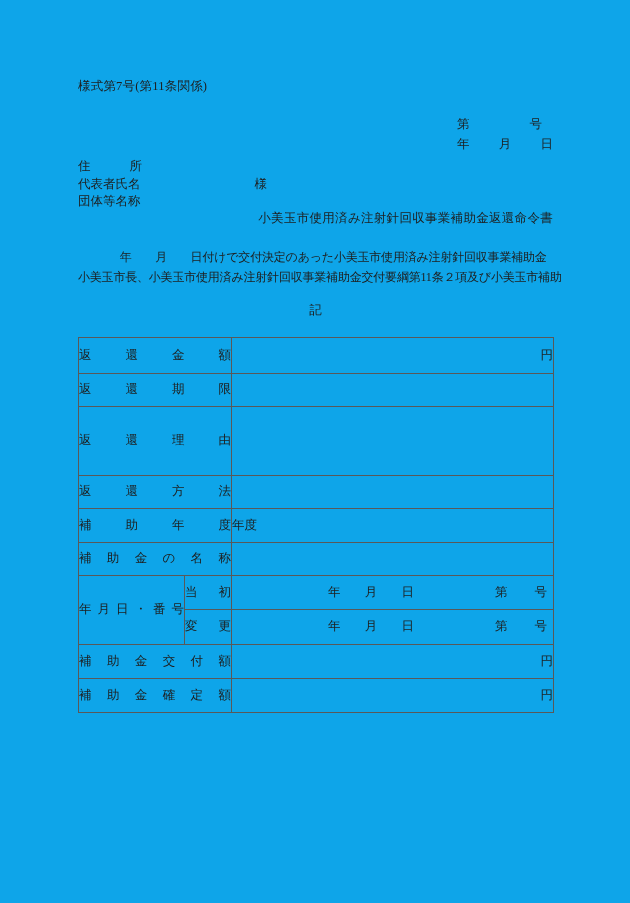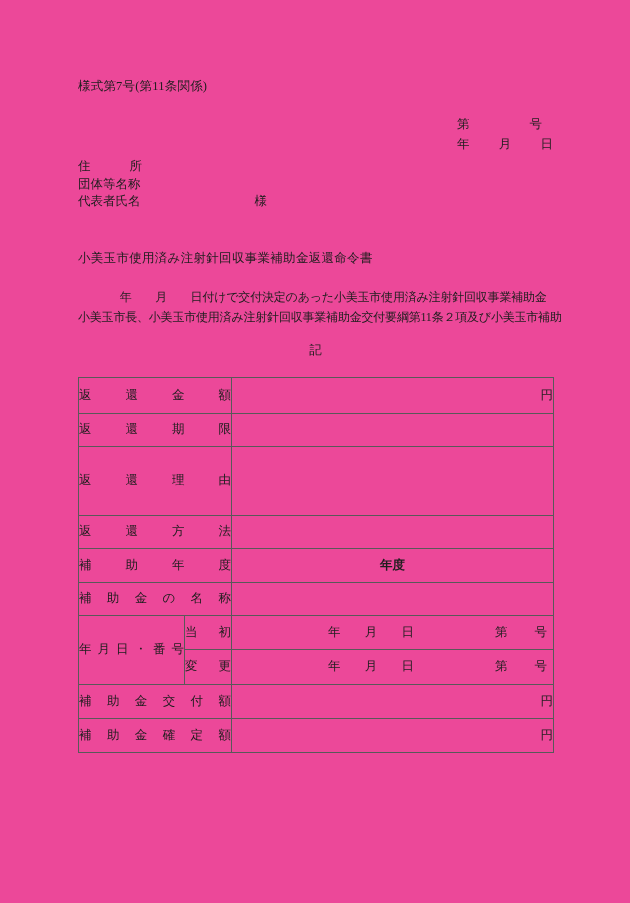--- a/index.html
+++ b/index.html
@@ -1,49 +1,49 @@
 <!DOCTYPE html>
 <html><head>
 <meta charset="utf-8">
 <style>
   html,body{margin:0;padding:0;background:#f6f6f4;}
   .page{
     position:relative;
     width:630px;height:903px;
     margin:0 auto;
-    background:#ec4899;
+    background:#0ea5e9;
     box-sizing:border-box;
     padding:78px 77px 0 78px;
     font-family:"Liberation Serif","DejaVu Serif",serif;
     color:#1e1e1e;
     font-size:12.5px;
     overflow:hidden;
   }
   .jchars{display:inline-flex;justify-content:space-between;vertical-align:bottom;}
   .form-number{line-height:16px;letter-spacing:0.2px;}
   .doc-head{margin-top:20px;text-align:right;line-height:20px;}
   .doc-head .num-line{padding-right:11px;}
   .addr{margin-top:4px;line-height:17.5px;}
   .sama{margin-left:114px;}
   .mayor{margin-top:18px;line-height:16px;padding-left:357px;}
-  .title{margin-top:40px;line-height:15px;text-align:left;letter-spacing:0.3px;}
+  .title{line-height:15px;text-align:right;letter-spacing:0.3px;}
   .para{margin-top:21px;font-size:12px;line-height:20px;letter-spacing:-0.2px;text-align:center;}
   .para .bline{white-space:nowrap;}
   .ki{margin-top:15px;line-height:16px;text-align:center;}
   table.order{border-collapse:collapse;table-layout:fixed;width:475px;margin-top:19px;}
   table.order td{border:1px solid #595959;vertical-align:middle;font-size:12.5px;padding:0;}
   tr.h36{height:36px;} tr.h33{height:33px;} tr.h69{height:69px;}
   tr.h34{height:34px;} tr.h35{height:35px;}
   td.lbl{padding:0 8px;}
   td.lbl .jchars{display:flex;width:100%;}
   td.sub{padding:0 6px 0 8px;}
   td.sub .jchars{display:flex;width:100%;}
   td.val{padding:0 5px;}
   td.yen{text-align:right;padding-right:5px;}
-  td.yearcell{text-align:center;padding-left:76px;font-weight:bold;}
+  td.yearcell{text-align:left;padding-left:76px;}
   .drow{display:flex;justify-content:space-between;align-items:center;padding:0 6px 0 96px;}
 </style>
 </head>
 <body>
 
 <div class="page">
 
   <div class="form-number">様式第7号(第11条関係)</div>
 
   <div class="doc-head">
@@ -56,22 +56,22 @@
           <span>月</span>
           <span>日</span>
         </span></div>
   </div>
 
   <div class="addr">
     <div><span class="jchars" style="width: 64px;">
           <span>住</span>
           <span>所</span>
         </span></div>
+    <div><span>代表者氏名</span><span class="sama">様</span></div>
     <div>団体等名称</div>
-    <div><span>代表者氏名</span><span class="sama">様</span></div>
   </div>
 
 
   <div class="title">小美玉市使用済み注射針回収事業補助金返還命令書</div>
 
   <div class="para">
     <div class="bline">　　　年　　月　　日付けで交付決定のあった小美玉市使用済み注射針回収事業補助金</div>
     <div class="bline">小美玉市長、小美玉市使用済み注射針回収事業補助金交付要綱第11条２項及び小美玉市補助</div>
   </div>
 

